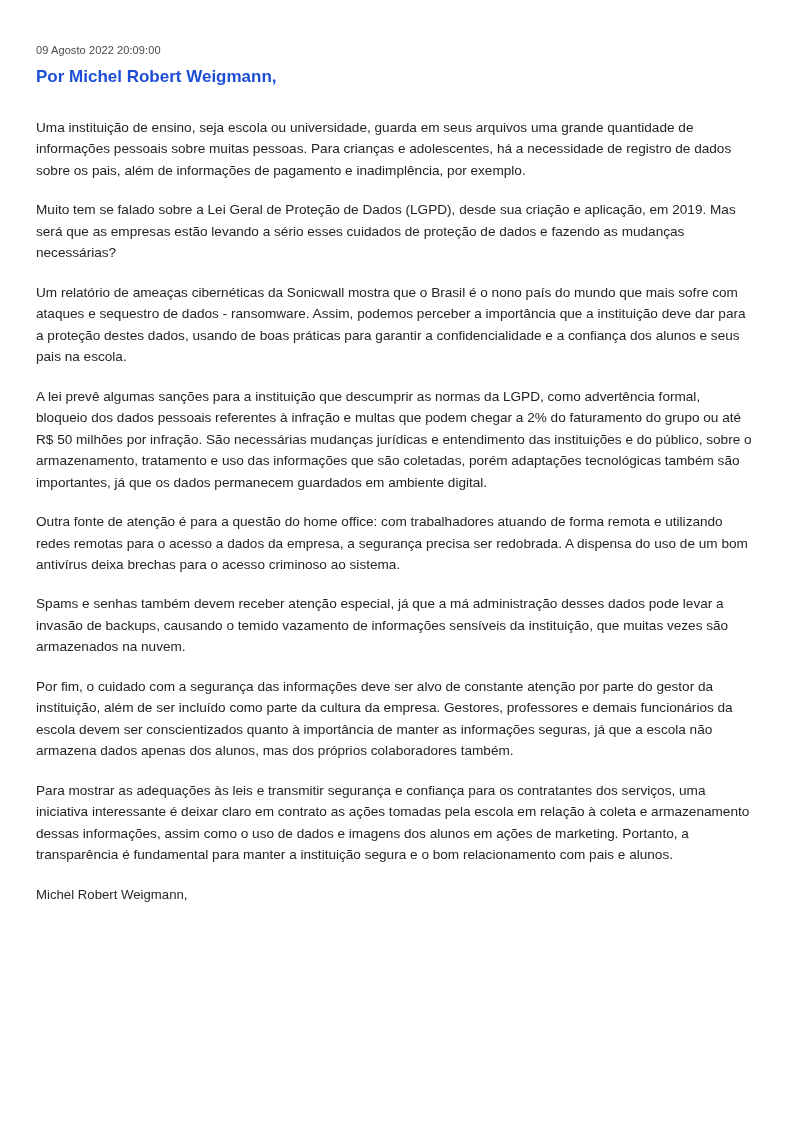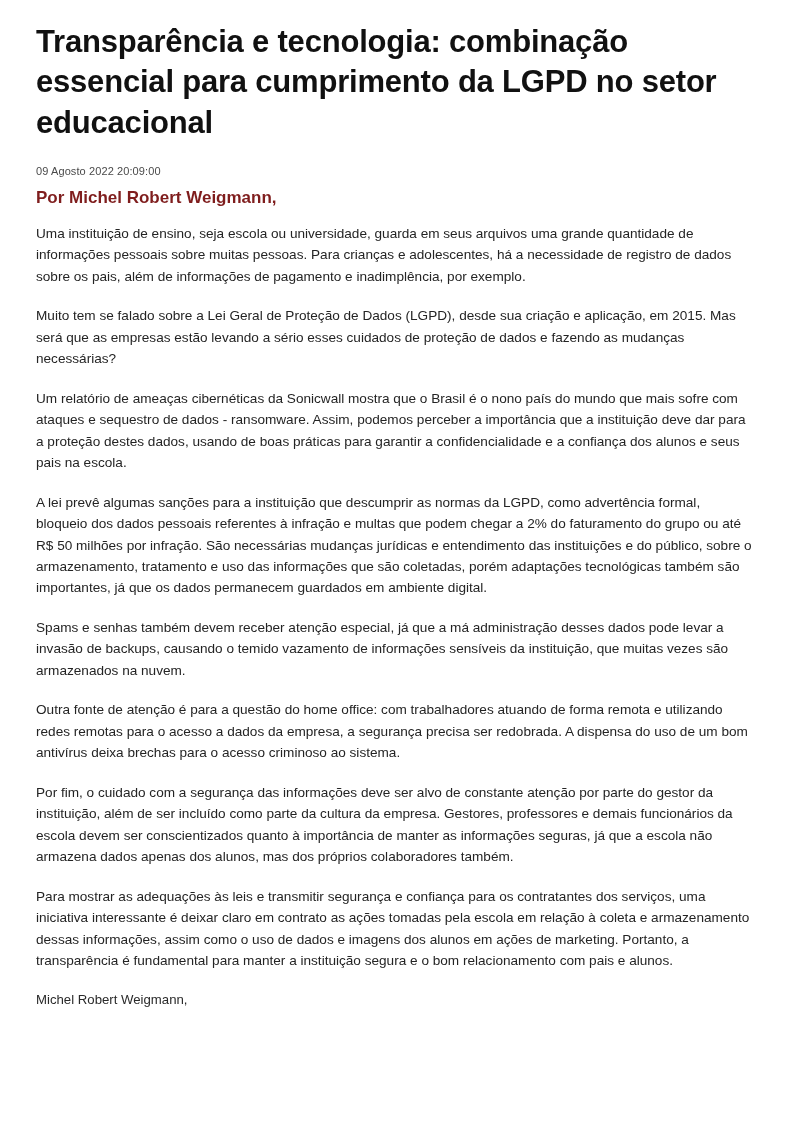--- a/index.html
+++ b/index.html
@@ -31,25 +31,25 @@
   .meta-date {
     font-size: 11px;
     color: #4a4a4a;
     margin-top: 22px;
     margin-bottom: 0;
     letter-spacing: 0.1px;
   }
   h2.byline {
     font-size: 17px;
     font-weight: bold;
-    color: #7f1d1d;
+    color: #1d4ed8;
     margin: 11px 0 0 0;
   }
   .body-copy {
-    margin-top: 15px;
+    margin-top: 30px;
   }
   .body-copy p {
     font-size: 13.6px;
     line-height: 1.58;
     color: #242424;
     margin: 0 0 18px 0;
     text-align: left;
   }
   .signature {
     margin-top: 14px;
@@ -59,33 +59,32 @@
     line-height: 1.6;
     color: #2a2a2a;
     margin: 0 0 17px 0;
   }
 </style>
 </head>
 <body>
 
 <div class="page">
 
-  <h1 class="article-title">Transparência e tecnologia: combinação essencial para cumprimento da LGPD no setor educacional</h1>
 
   <div class="meta-date">09 Agosto 2022 20:09:00</div>
 
   <h2 class="byline">Por Michel Robert Weigmann,</h2>
 
   <div class="body-copy">
     <p>Uma instituição de ensino, seja escola ou universidade, guarda em seus arquivos uma grande quantidade de informações pessoais sobre muitas pessoas. Para crianças e adolescentes, há a necessidade de registro de dados sobre os pais, além de informações de pagamento e inadimplência, por exemplo.</p>
-    <p>Muito tem se falado sobre a Lei Geral de Proteção de Dados (LGPD), desde sua criação e aplicação, em 2015. Mas será que as empresas estão levando a sério esses cuidados de proteção de dados e fazendo as mudanças necessárias?</p>
+    <p>Muito tem se falado sobre a Lei Geral de Proteção de Dados (LGPD), desde sua criação e aplicação, em 2019. Mas será que as empresas estão levando a sério esses cuidados de proteção de dados e fazendo as mudanças necessárias?</p>
     <p>Um relatório de ameaças cibernéticas da Sonicwall mostra que o Brasil é o nono país do mundo que mais sofre com ataques e sequestro de dados - ransomware. Assim, podemos perceber a importância que a instituição deve dar para a proteção destes dados, usando de boas práticas para garantir a confidencialidade e a confiança dos alunos e seus pais na escola.</p>
     <p>A lei prevê algumas sanções para a instituição que descumprir as normas da LGPD, como advertência formal, bloqueio dos dados pessoais referentes à infração e multas que podem chegar a 2% do faturamento do grupo ou até R$ 50 milhões por infração. São necessárias mudanças jurídicas e entendimento das instituições e do público, sobre o armazenamento, tratamento e uso das informações que são coletadas, porém adaptações tecnológicas também são importantes, já que os dados permanecem guardados em ambiente digital.</p>
+    <p>Outra fonte de atenção é para a questão do home office: com trabalhadores atuando de forma remota e utilizando redes remotas para o acesso a dados da empresa, a segurança precisa ser redobrada. A dispensa do uso de um bom antivírus deixa brechas para o acesso criminoso ao sistema.</p>
     <p>Spams e senhas também devem receber atenção especial, já que a má administração desses dados pode levar a invasão de backups, causando o temido vazamento de informações sensíveis da instituição, que muitas vezes são armazenados na nuvem.</p>
-    <p>Outra fonte de atenção é para a questão do home office: com trabalhadores atuando de forma remota e utilizando redes remotas para o acesso a dados da empresa, a segurança precisa ser redobrada. A dispensa do uso de um bom antivírus deixa brechas para o acesso criminoso ao sistema.</p>
     <p>Por fim, o cuidado com a segurança das informações deve ser alvo de constante atenção por parte do gestor da instituição, além de ser incluído como parte da cultura da empresa. Gestores, professores e demais funcionários da escola devem ser conscientizados quanto à importância de manter as informações seguras, já que a escola não armazena dados apenas dos alunos, mas dos próprios colaboradores também.</p>
     <p>Para mostrar as adequações às leis e transmitir segurança e confiança para os contratantes dos serviços, uma iniciativa interessante é deixar claro em contrato as ações tomadas pela escola em relação à coleta e armazenamento dessas informações, assim como o uso de dados e imagens dos alunos em ações de marketing. Portanto, a transparência é fundamental para manter a instituição segura e o bom relacionamento com pais e alunos.</p>
   </div>
 
   <div class="signature">
     <p>Michel Robert Weigmann,</p>
 
   </div>
 
 </div>

